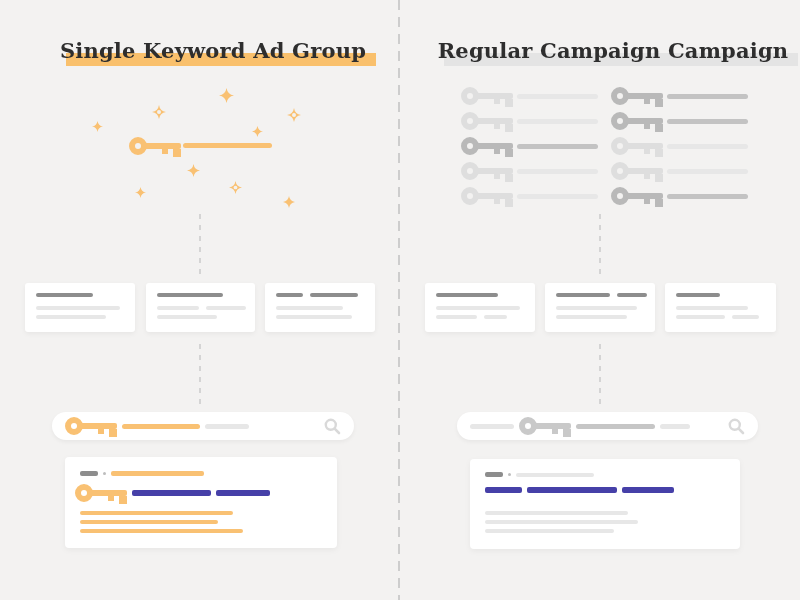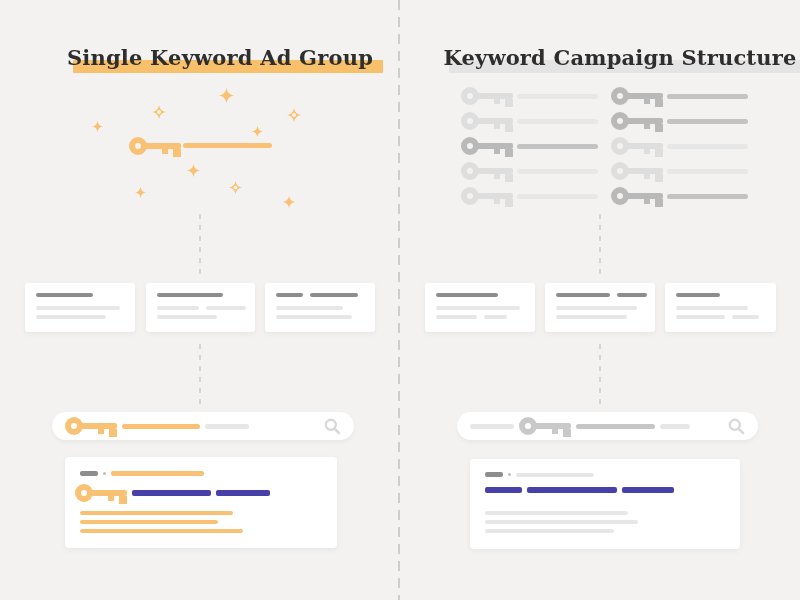--- a/index.html
+++ b/index.html
@@ -1,21 +1,21 @@
 <!DOCTYPE html>
 <html style="--bg: #f3f2f1; --hl-orange: #f9c06c; --hl-gray: #e4e4e4; --divider: #cdcdcd; --connector: #d4d4d4; --title: #2e2e2e;"><head>
 <meta charset="utf-8">
 <style>
   html,body{margin:0;padding:0;}
   body{font-family:"Liberation Sans",sans-serif;background:var(--bg,#f3f2f1);}
   #stage{position:relative;width:800px;height:600px;overflow:hidden;background:var(--bg,#f3f2f1);}
   .abs{position:absolute;}
 
   
-  .panel-title{position:absolute;top:32px;width:400px;margin:15px;text-align:center;
+  .panel-title{position:absolute;top:32px;width:400px;margin:8px;text-align:center;
     font-family:"DejaVu Serif",serif;font-weight:700;font-size:21px;line-height:22px;
     color:var(--title,#2e2e2e);letter-spacing:.2px;}
   .hl-text{position:relative;display:inline-block;z-index:0;}
   .hl-text::after{content:"";position:absolute;left:6px;right:-10px;bottom:-4px;height:13px;
     background:var(--hl);z-index:-1;}
   .t-left{left:5px;--hl:var(--hl-orange,#f9c06c);}
   .t-right{left:405px;--hl:var(--hl-gray,#e4e4e4);}
 
   
   .divider{position:absolute;left:398px;top:0;width:2px;height:600px;
@@ -48,21 +48,21 @@
   .dot{width:3px;height:3px;border-radius:50%;background:#bdbdbd;}
 </style>
 </head>
 <body>
 
 <div id="stage">
 
   <div class="divider"></div>
 
   <h1 class="panel-title t-left"><span class="hl-text">Single Keyword Ad Group</span></h1>
-  <h1 class="panel-title t-right"><span class="hl-text">Keyword Campaign Structure</span></h1>
+  <h1 class="panel-title t-right"><span class="hl-text">Regular Campaign Campaign</span></h1>
 
   <div>
     <span class="abs" style="left:129px;top:137px;" id="hero-key"><svg class="keyicon" width="52" height="22" viewBox="0 0 52 22">
           <circle cx="9" cy="9" r="6" fill="none" stroke="#f9c173" stroke-width="6"></circle>
           <rect x="15" y="6" width="37" height="6" rx="2" fill="#f9c173"></rect>
           <rect x="33" y="12" width="6" height="5" fill="#f9c173"></rect>
           <rect x="44" y="12" width="8" height="8" fill="#f9c173"></rect>
         </svg></span>
     <div class="abs" style="left: 183px; top: 143px; width: 89px; height: 5px; border-radius: 2.5px; background: rgb(249, 193, 115);" id="hero-line"></div>
   </div>

